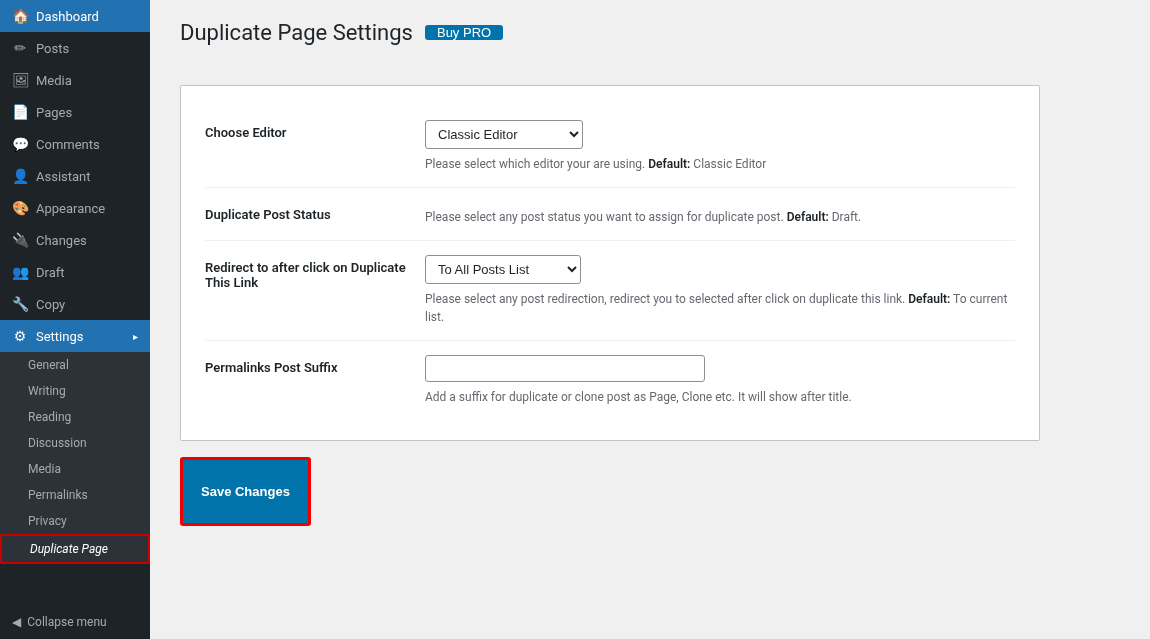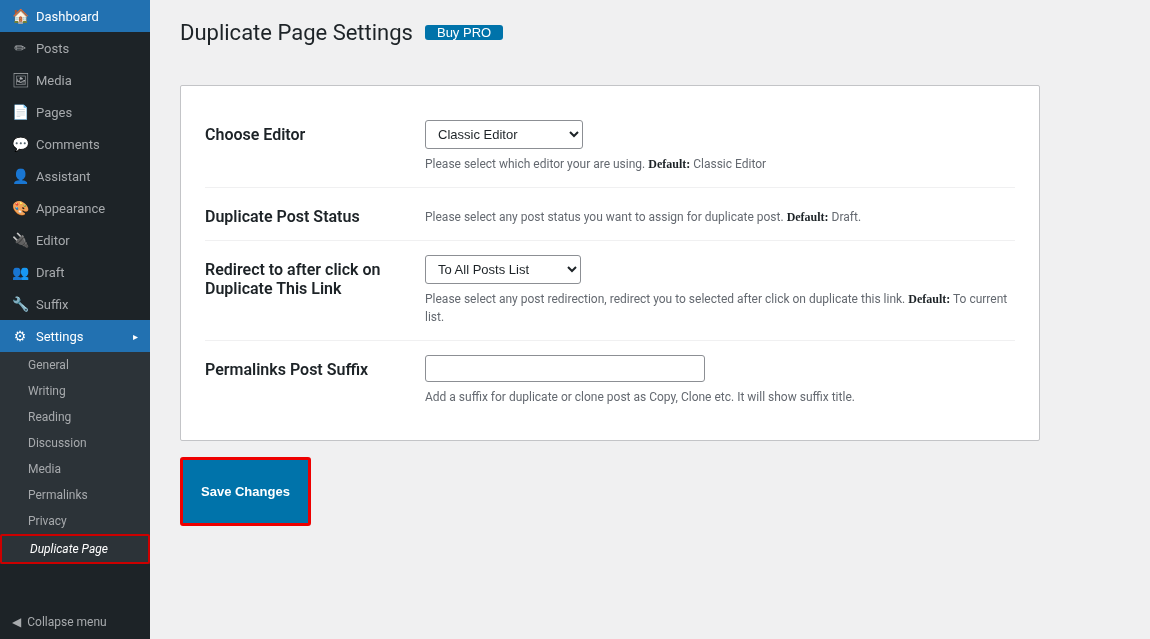--- a/index.html
+++ b/index.html
@@ -99,21 +99,21 @@
       border-bottom: 1px solid #f0f0f1;
     }
     .form-row:last-child { border-bottom: none; }
 
     .form-label {
       width: 220px;
       flex-shrink: 0;
       font-weight: 600;
       color: #1d2327;
       padding-top: 5px;
-      font-size: 16px;
+      font-size: 13px;
     }
 
     .form-field { flex: 1; }
     .form-field select {
       padding: 5px 28px 5px 8px;
       border: 1px solid #8c8f94;
       border-radius: 3px;
       background: #fff;
       font-size: 13px;
       color: #1d2327;
@@ -128,21 +128,21 @@
       border-radius: 3px;
       font-size: 13px;
       color: #1d2327;
     }
     .form-hint {
       margin-top: 6px;
       color: #646970;
       font-size: 12px;
       line-height: 1.5;
     }
-    .form-hint strong { font-weight: 600; color: #1d2327; font-family: Liberation Serif, serif; }
+    .form-hint strong { font-weight: 600; color: #1d2327; }
 
     .save-btn {
       background: #0073aa;
       color: #fff;
       border: 3px solid #e00;
       padding: 24px 18px;
       border-radius: 3px;
       font-size: 13px;
       cursor: pointer;
       margin-top: 16px;
@@ -176,29 +176,29 @@
   <div class="sidebar-item">
     <span class="icon">👤</span>
     <span>Assistant</span>
   </div>
   <div class="sidebar-item">
     <span class="icon">🎨</span>
     <span>Appearance</span>
   </div>
   <div class="sidebar-item">
     <span class="icon">🔌</span>
-    <span>Editor</span>
+    <span>Changes</span>
   </div>
   <div class="sidebar-item">
     <span class="icon">👥</span>
     <span>Draft</span>
   </div>
   <div class="sidebar-item">
     <span class="icon">🔧</span>
-    <span>Suffix</span>
+    <span>Copy</span>
   </div>
   <div class="sidebar-item" style="background:#2271b1; color:#fff; position:relative;">
     <span class="icon">⚙</span>
     <span>Settings</span>
     <span style="margin-left:auto; font-size:10px;">▸</span>
   </div>
 
   <div class="submenu">
     <div class="submenu-item">General</div>
     <div class="submenu-item">Writing</div>
@@ -257,20 +257,20 @@
         <div class="form-hint">
           Please select any post redirection, redirect you to selected after click on duplicate this link. <strong>Default:</strong> To current list.
         </div>
       </div>
     </div>
 
     <div class="form-row">
       <div class="form-label">Permalinks Post Suffix</div>
       <div class="form-field">
         <input type="text" style="width: 280px;">
-        <div class="form-hint">Add a suffix for duplicate or clone post as Copy, Clone etc. It will show suffix title.</div>
+        <div class="form-hint">Add a suffix for duplicate or clone post as Page, Clone etc. It will show after title.</div>
       </div>
     </div>
 
   </div>
 
   <button class="save-btn">Save Changes</button>
 </main>
 
 </body></html>

